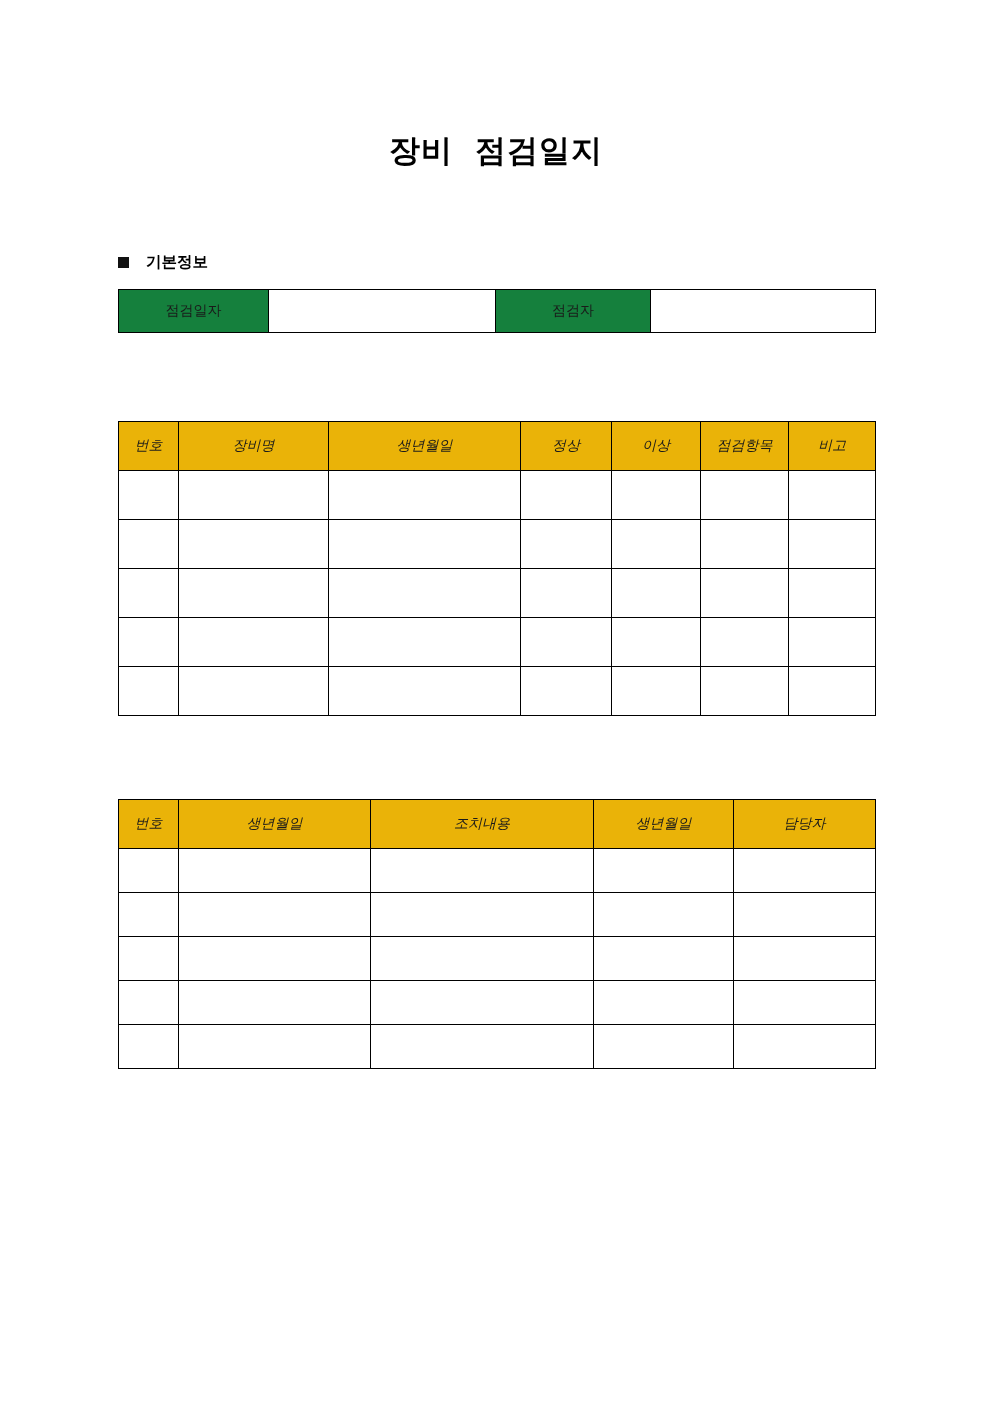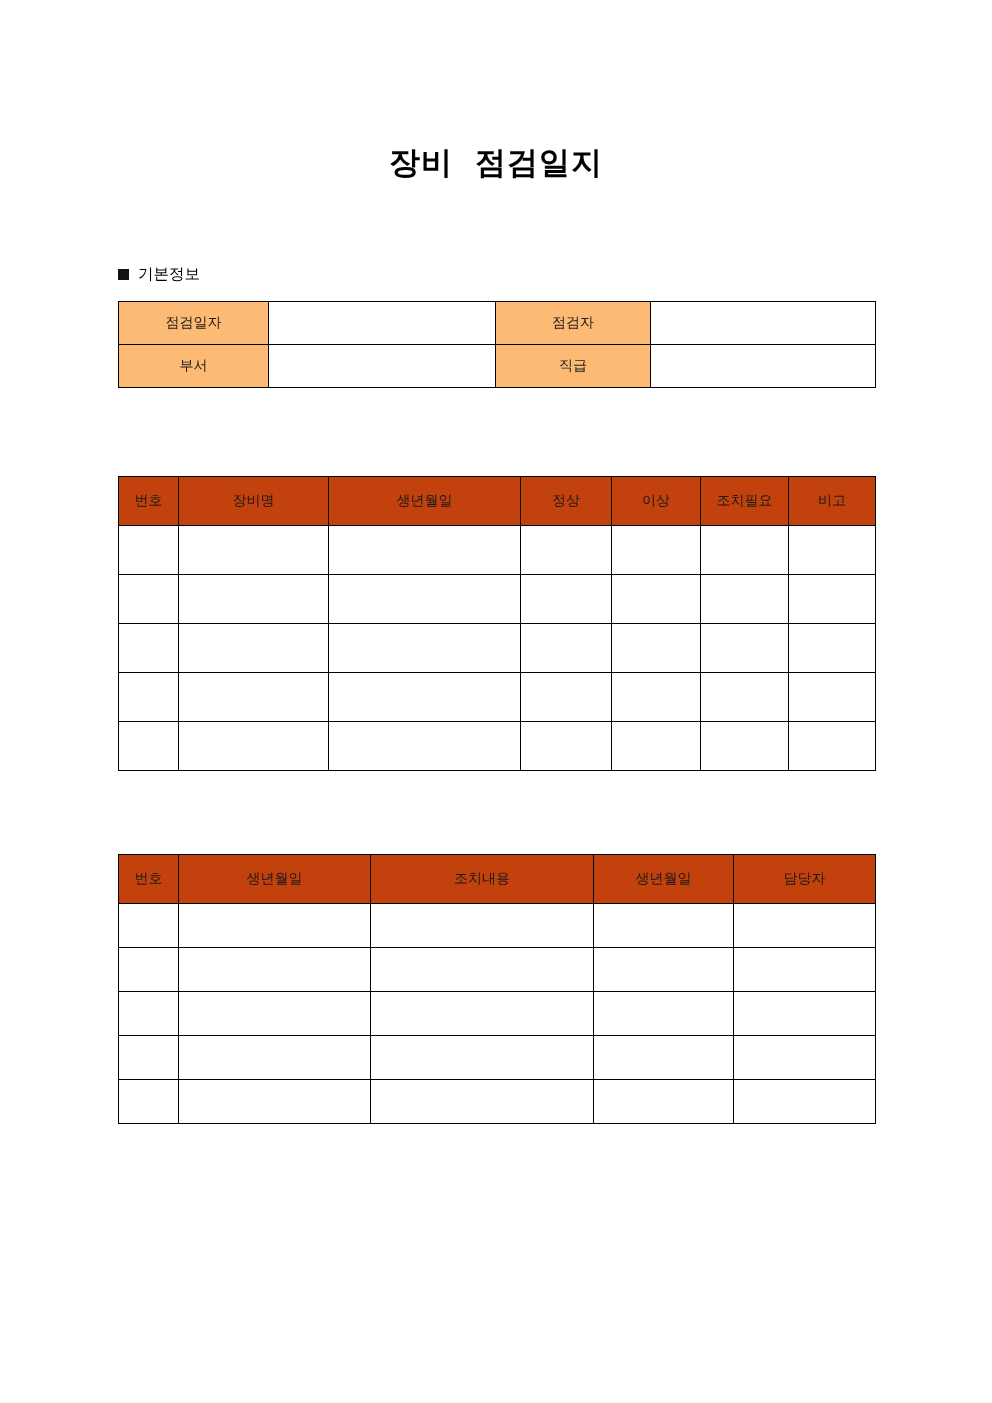--- a/index.html
+++ b/index.html
@@ -13,21 +13,21 @@
     height: 1403px;
     font-family: "DejaVu Sans", "Liberation Sans", sans-serif;
     color: #000000;
     -webkit-font-smoothing: antialiased;
   }
   .page {
     position: relative;
     width: 992px;
     height: 1403px;
     box-sizing: border-box;
-    padding: 12px 118px;
+    padding: 0 118px;
     background: #ffffff;
   }
 
   
   .doc-title {
     margin: 0;
     padding-top: 132px;
     text-align: center;
     font-size: 31px;
     font-weight: bold;
@@ -37,23 +37,23 @@
     word-spacing: 10px;
   }
 
   
   .section {
     margin: 0;
   }
   .section-head {
     display: flex;
     align-items: center;
-    gap: 9px;
+    gap: 17px;
     font-size: 15.5px;
-    font-weight: normal;
+    font-weight: bold;
     color: #000000;
     line-height: 1;
   }
   .bullet {
     display: inline-block;
     width: 11px;
     height: 11px;
     background: #111111;
     flex: 0 0 auto;
   }
@@ -74,29 +74,30 @@
   table.grid th,
   table.grid td {
     border: 1px solid #000000;
     padding: 0;
     text-align: center;
     vertical-align: middle;
     font-weight: normal;
     color: #1a1a1a;
   }
   .lbl {
-    background: #fdba74;
+    background: #15803d;
   }
   .val {
     background: #ffffff;
   }
   thead th {
-    background: #c2410c;
+    background: #eab308;
     height: 48px;
     font-size: 14px;
+    font-style: italic;
   }
 
   
   #table-basic-info td { height: 42px; }
   #table-basic-info col.c-label { width: 150px; }
   #table-basic-info col.c-value { width: 227px; }
   #table-basic-info col.c-label2 { width: 155px; }
   #table-basic-info col.c-value2 { width: 225px; }
 
   
@@ -139,26 +140,20 @@
         <col class="c-label">
           <col class="c-value">
           <col class="c-label2">
           <col class="c-value2">
       </colgroup>
       <tbody>
         <tr>
           <td class="lbl">점검일자</td>
           <td class="val"></td>
           <td class="lbl">점검자</td>
-          <td class="val"></td>
-        </tr>
-        <tr>
-          <td class="lbl">부서</td>
-          <td class="val"></td>
-          <td class="lbl">직급</td>
           <td class="val"></td>
         </tr>
       </tbody>
     </table>
   </div>
 
   <div class="sp-table-to-s2"></div>
 
   <div class="section">
 
@@ -174,21 +169,21 @@
           <col class="c-act">
           <col class="c-rmk">
       </colgroup>
       <thead>
         <tr>
           <th>번호</th>
           <th>장비명</th>
           <th>생년월일</th>
           <th>정상</th>
           <th>이상</th>
-          <th>조치필요</th>
+          <th>점검항목</th>
           <th>비고</th>
         </tr>
       </thead>
       <tbody id="inspection-body">
           <tr>
             <td class="val"></td>
             <td class="val"></td>
             <td class="val"></td>
             <td class="val"></td>
             <td class="val"></td>

